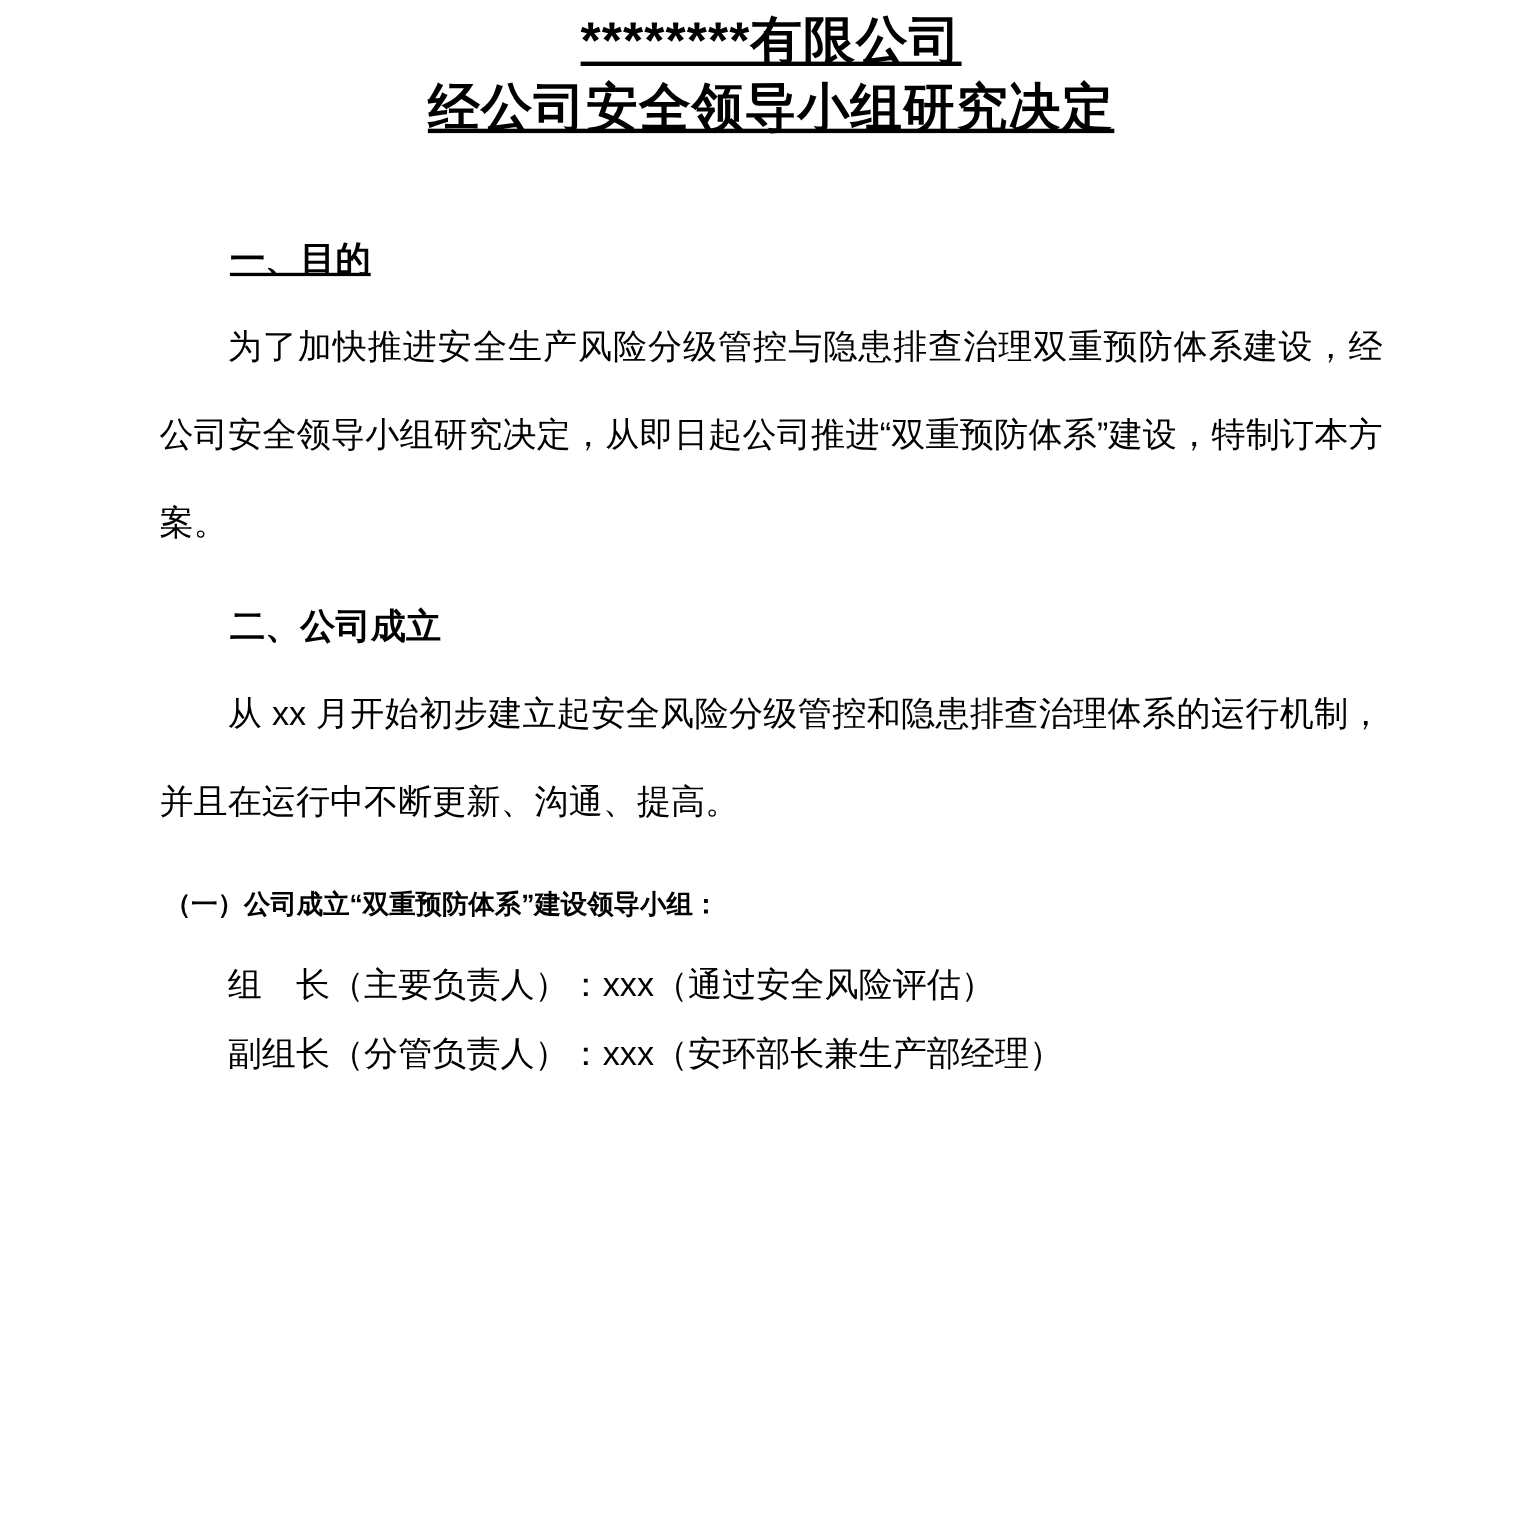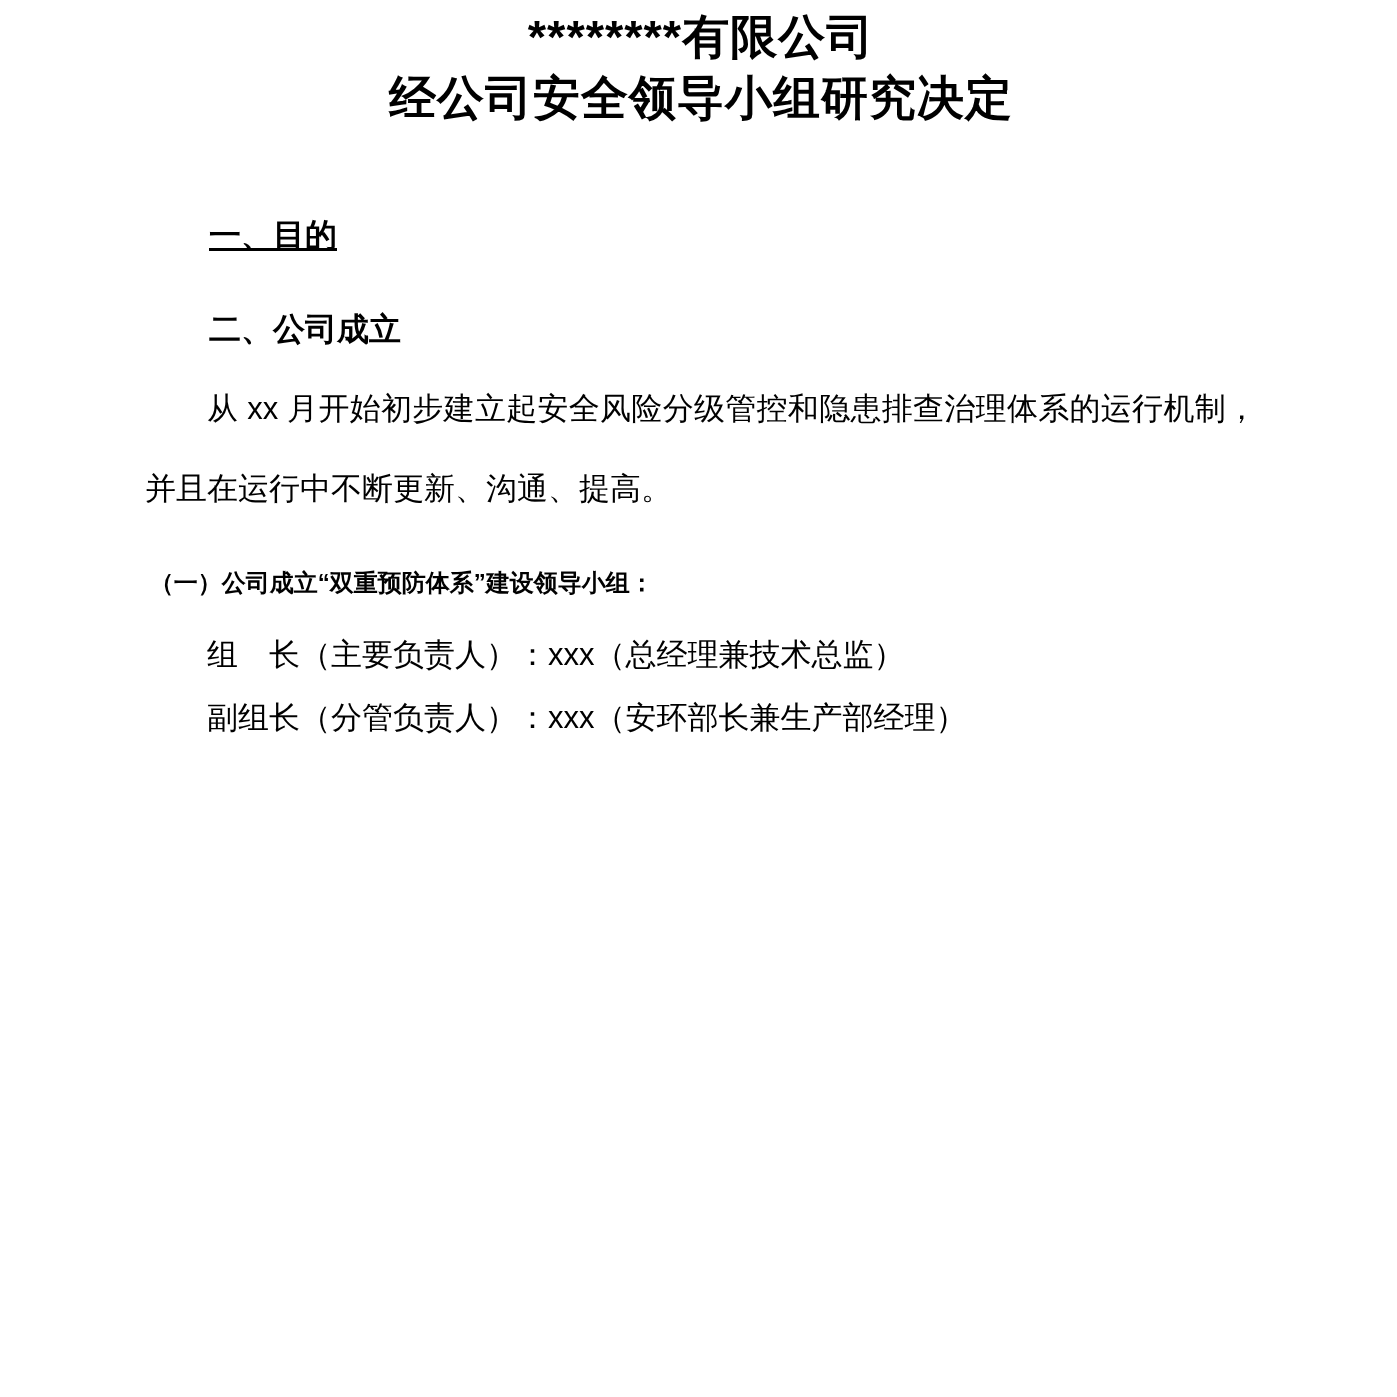--- a/index.html
+++ b/index.html
@@ -18,20 +18,21 @@
       font-family: "Liberation Sans", sans-serif;
       overflow: hidden;
     }
     .doc-title {
       text-align: center;
       font-weight: bold;
       font-size: 47px;
       line-height: 61px;
       margin: 0 0 67px 0;
       letter-spacing: 1px;
+      text-decoration: underline;
     }
     .heading {
       font-size: 32px;
       font-weight: bold;
       line-height: 80px;
       margin: 14px 0 0 0;
       text-indent: 2em;
     }
     .heading.first {
       margin-top: 0;
@@ -63,26 +64,27 @@
 
 <div class="page">
 
   <header class="doc-title">
     <div>********有限公司</div>
     <div>经公司安全领导小组研究决定</div>
   </header>
 
   <h2 class="heading first">一、目的</h2>
 
+  <p class="para">为了加快推进安全生产风险分级管控与隐患排查治理双重预防体系建设，经公司安全领导小组研究决定，从即日起公司推进“双重预防体系”建设，特制订本方案。</p>
 
   <h2 class="heading">二、公司成立</h2>
 
 
   <p class="para">从 xx 月开始初步建立起安全风险分级管控和隐患排查治理体系的运行机制，并且在运行中不断更新、沟通、提高。</p>
 
 
   <h3 class="sub-heading">（一）公司成立“双重预防体系”建设领导小组：</h3>
 
-  <p class="role-line">组　长（主要负责人）：xxx（总经理兼技术总监）</p>
+  <p class="role-line">组　长（主要负责人）：xxx（通过安全风险评估）</p>
 
   <p class="role-line">副组长（分管负责人）：xxx（安环部长兼生产部经理）</p>
 
 </div>
 
 </body></html>

